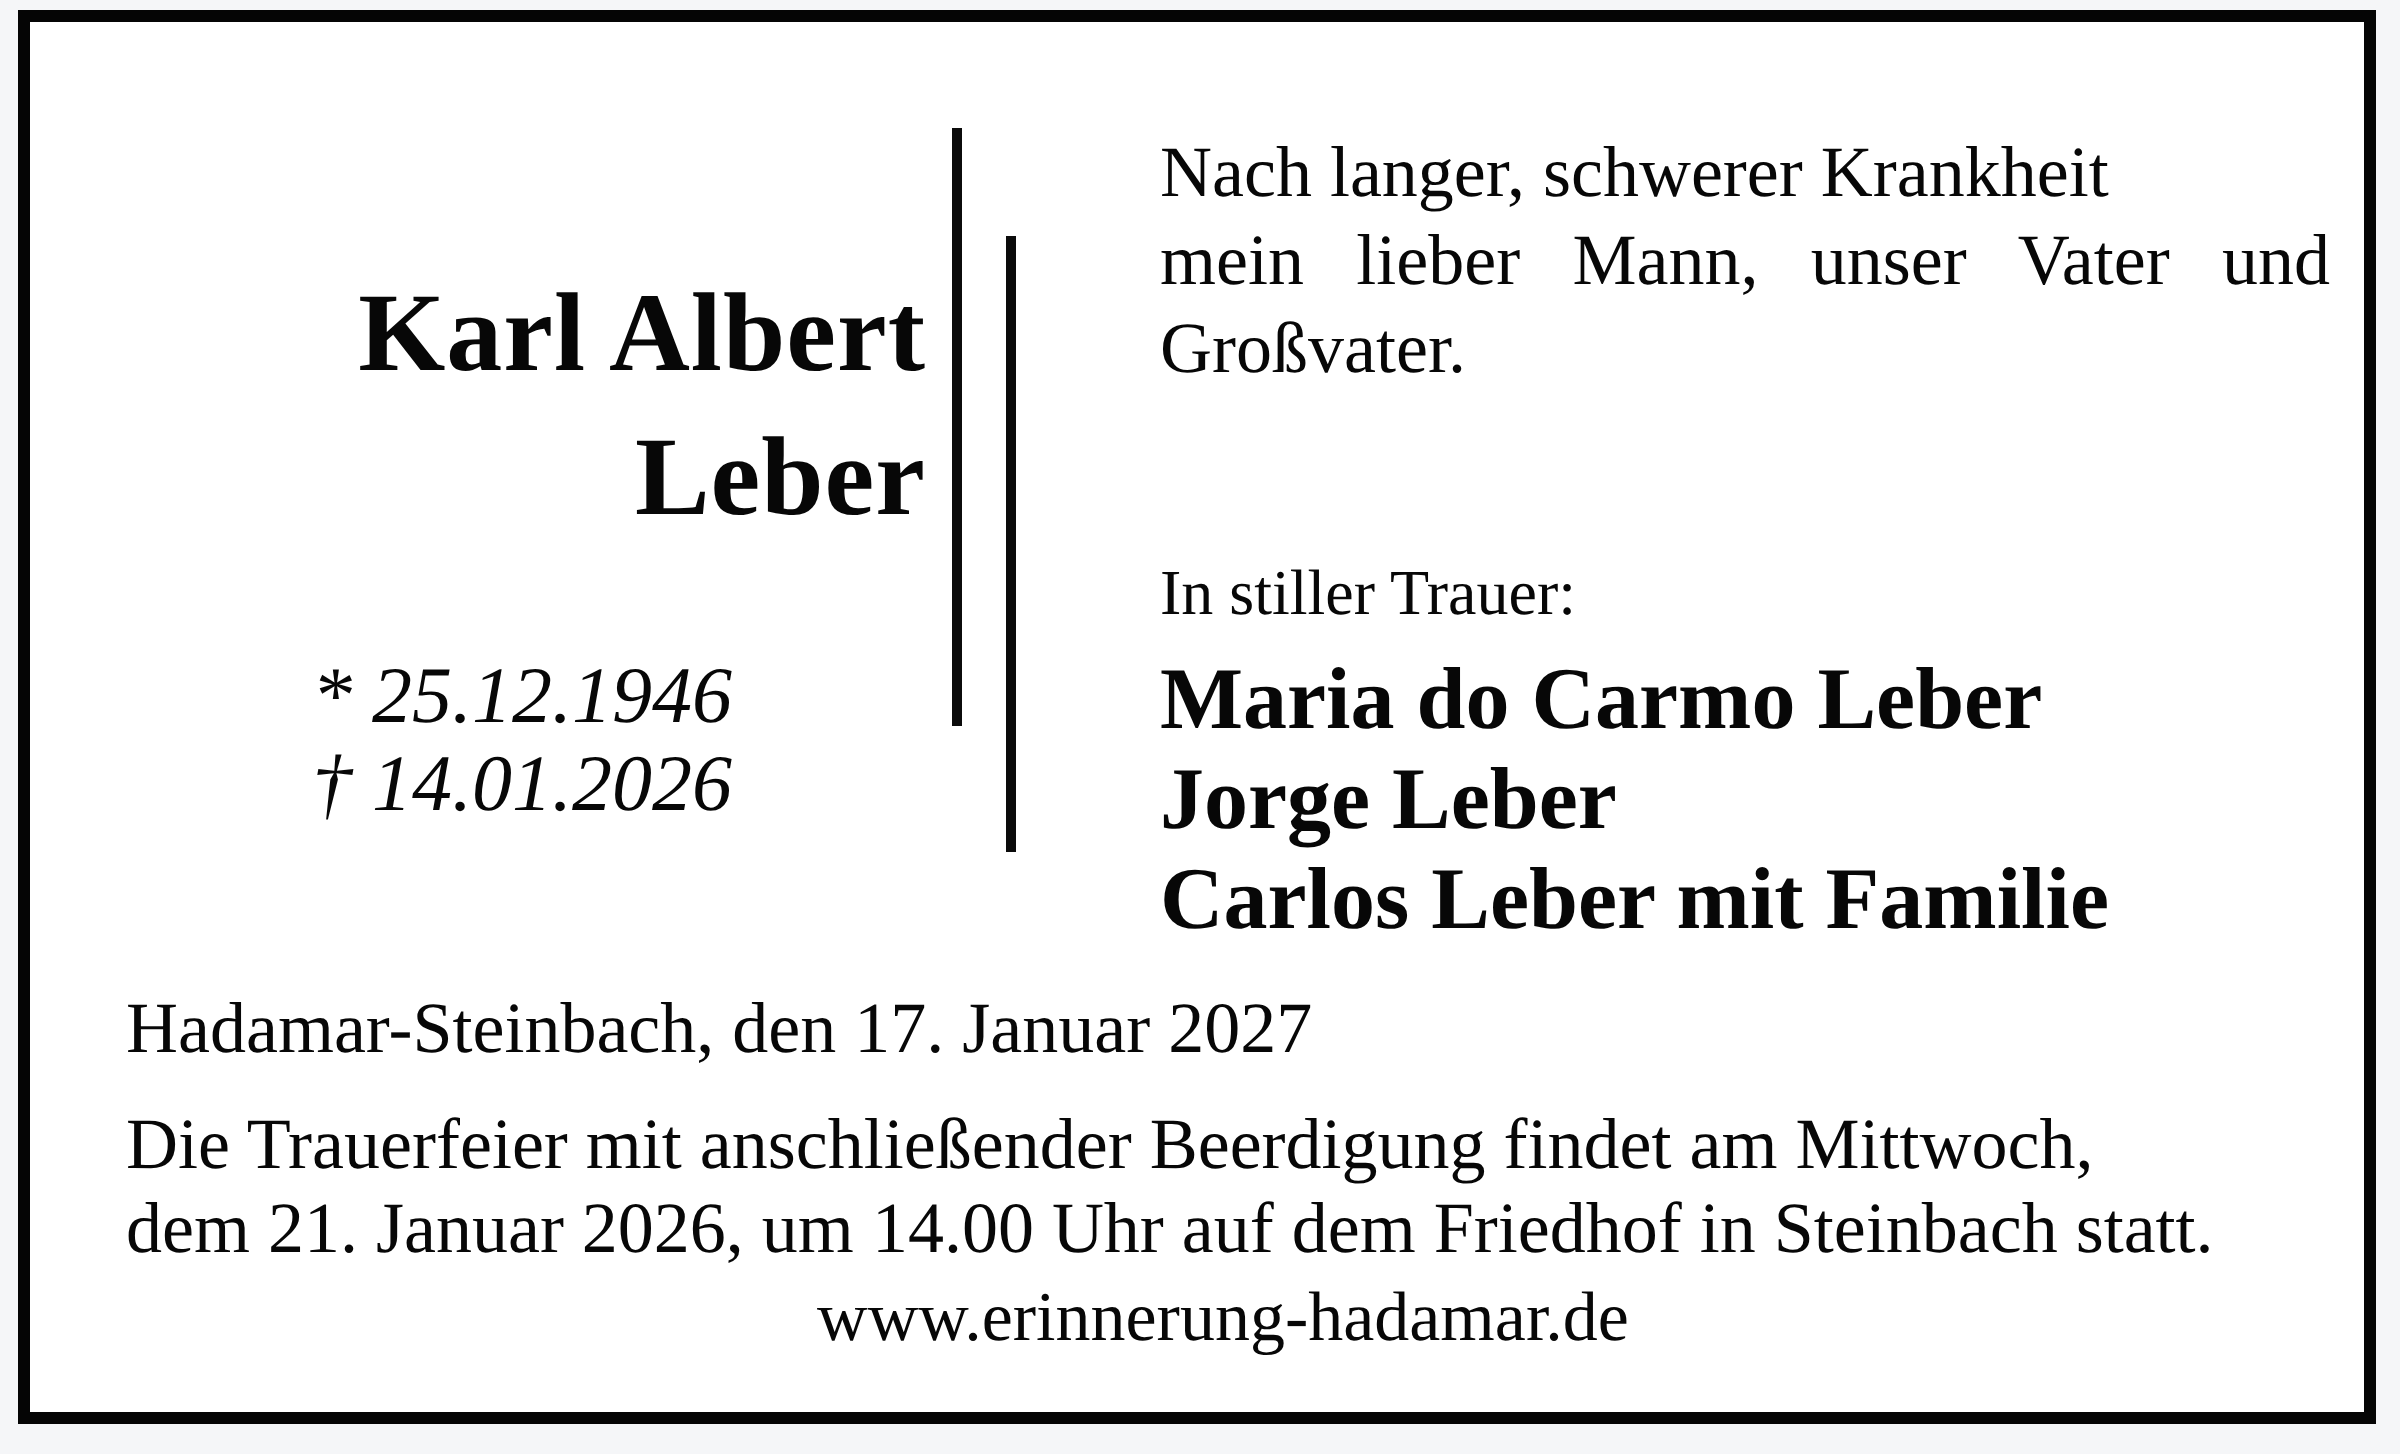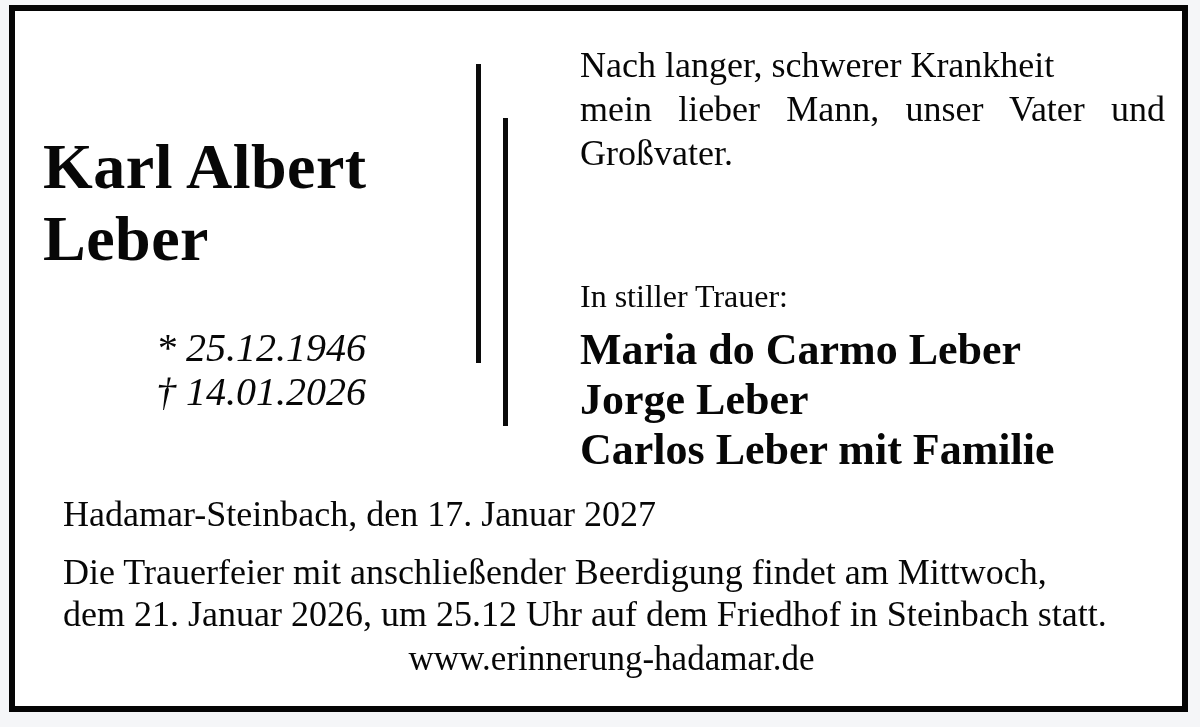--- a/index.html
+++ b/index.html
@@ -23,22 +23,22 @@
     height: 707px;
     background: #ffffff;
     border: 6px solid #050505;
   }
   .abs { position: absolute; }
 
   .name-block {
     left: 28px;
     top: 120px;
     width: 420px;
-    text-align: left;
-    font-size: 64px;
+    text-align: right;
+    font-size: 56px;
     font-weight: 700;
     line-height: 72px;
     letter-spacing: 0.5px;
   }
   .dates-block {
     left: 141px;
     top: 315px;
     font-size: 40px;
     line-height: 44px;
     white-space: nowrap;
@@ -50,21 +50,21 @@
   }
   .divider {
     width: 5px;
     background: #0b0b0b;
   }
   .divider-1 { left: 461px; top: 53px;  height: 299px; }
   .divider-2 { left: 488px; top: 107px; height: 308px; }
 
   .announcement {
     left: 565px;
-    top: 32px;
+    top: 53px;
     width: 585px;
     font-size: 36px;
     line-height: 44px;
   }
   .announcement .justified {
     text-align: justify;
     text-align-last: left;
   }
   .condolence-intro {
     left: 565px;
@@ -133,19 +133,19 @@
     <ul class="abs mourners">
       <li>Maria do Carmo Leber</li>
       <li>Jorge Leber</li>
       <li>Carlos Leber mit Familie</li>
     </ul>
 
     <div class="abs place-date">Hadamar-Steinbach, den 17. Januar 2027</div>
 
     <div class="abs funeral">
       <div>Die Trauerfeier mit anschließender Beerdigung findet am Mittwoch,</div>
-      <div>dem 21. Januar 2026, um 25.12 Uhr auf dem Friedhof in Steinbach statt.</div>
+      <div>dem 21. Januar 2026, um 14.00 Uhr auf dem Friedhof in Steinbach statt.</div>
     </div>
 
     <div class="abs website">www.erinnerung-hadamar.de</div>
 
   </div>
 </div>
 
 </body></html>

